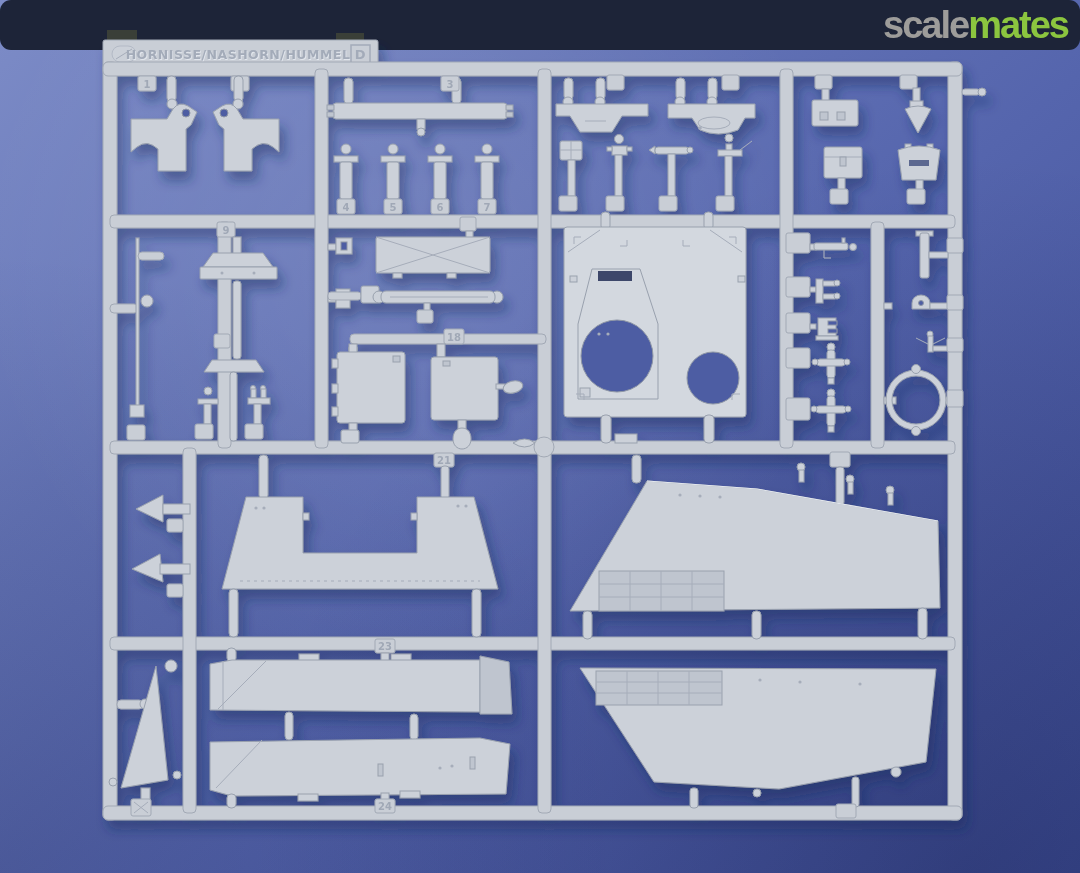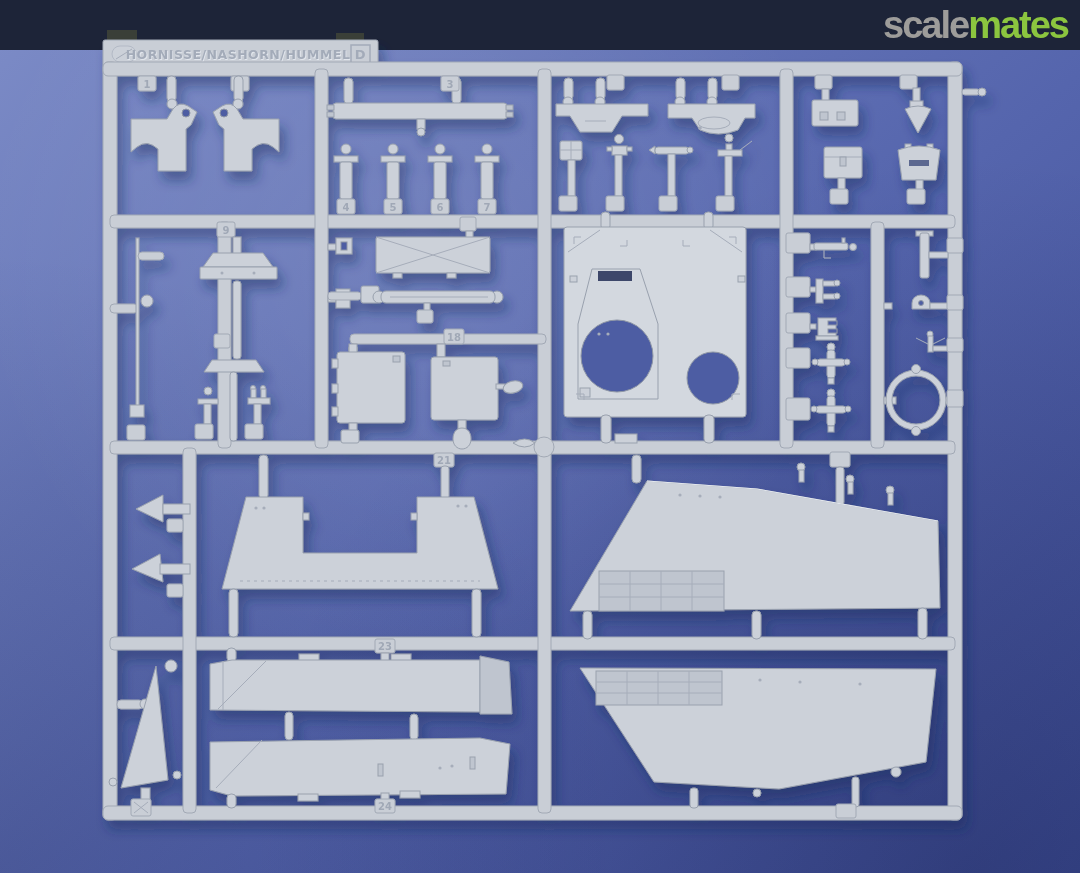--- a/index.html
+++ b/index.html
@@ -27,21 +27,21 @@
   .lnk {stroke:#a6adba;stroke-width:1;fill:none;}
   .hl  {stroke:#e4e8ee;stroke-width:1.2;fill:none;}
   .dot {fill:#a6adba;}
 </style>
 </head>
 <body>
 
 <div class="stage">
   <div class="vignette"></div>
 
-  <div class="topbar" style="background: rgb(29, 36, 56);">
+  <div class="topbar" style="background: rgb(29, 36, 56); border-radius: 11px;">
     <span class="logo"><span style="color: rgb(157, 156, 154);">scale</span><span style="color: rgb(139, 197, 63);">mates</span></span>
   </div>
 
   <svg class="sprue-svg" width="1080" height="873" viewBox="0 0 1080 873" xmlns="http://www.w3.org/2000/svg">
     <defs>
       <filter id="sh" x="-5%" y="-5%" width="112%" height="112%">
         <feDropShadow dx="5" dy="9" stdDeviation="6" flood-color="#1e2a5e" flood-opacity="0.45"></feDropShadow>
       </filter>
       <g id="armL">
         <path class="pl" d="M131,119 L167,119 L173,109 Q179,101 188,106 L197,112 L191,125 L186,129 L186,171 L158,171 L158,149 Q147,139 137,147 L131,152 Z"></path>

